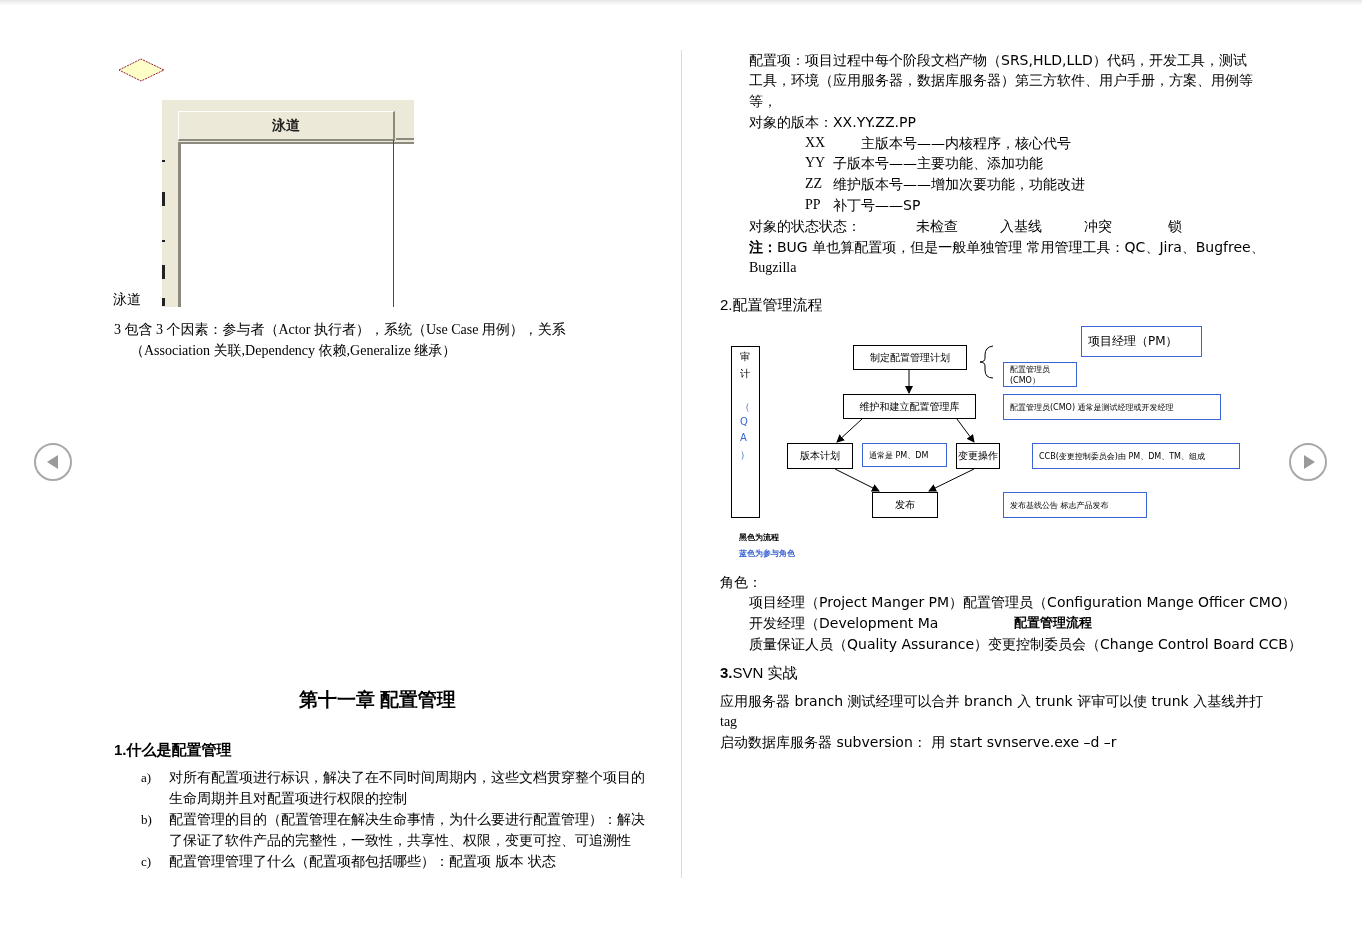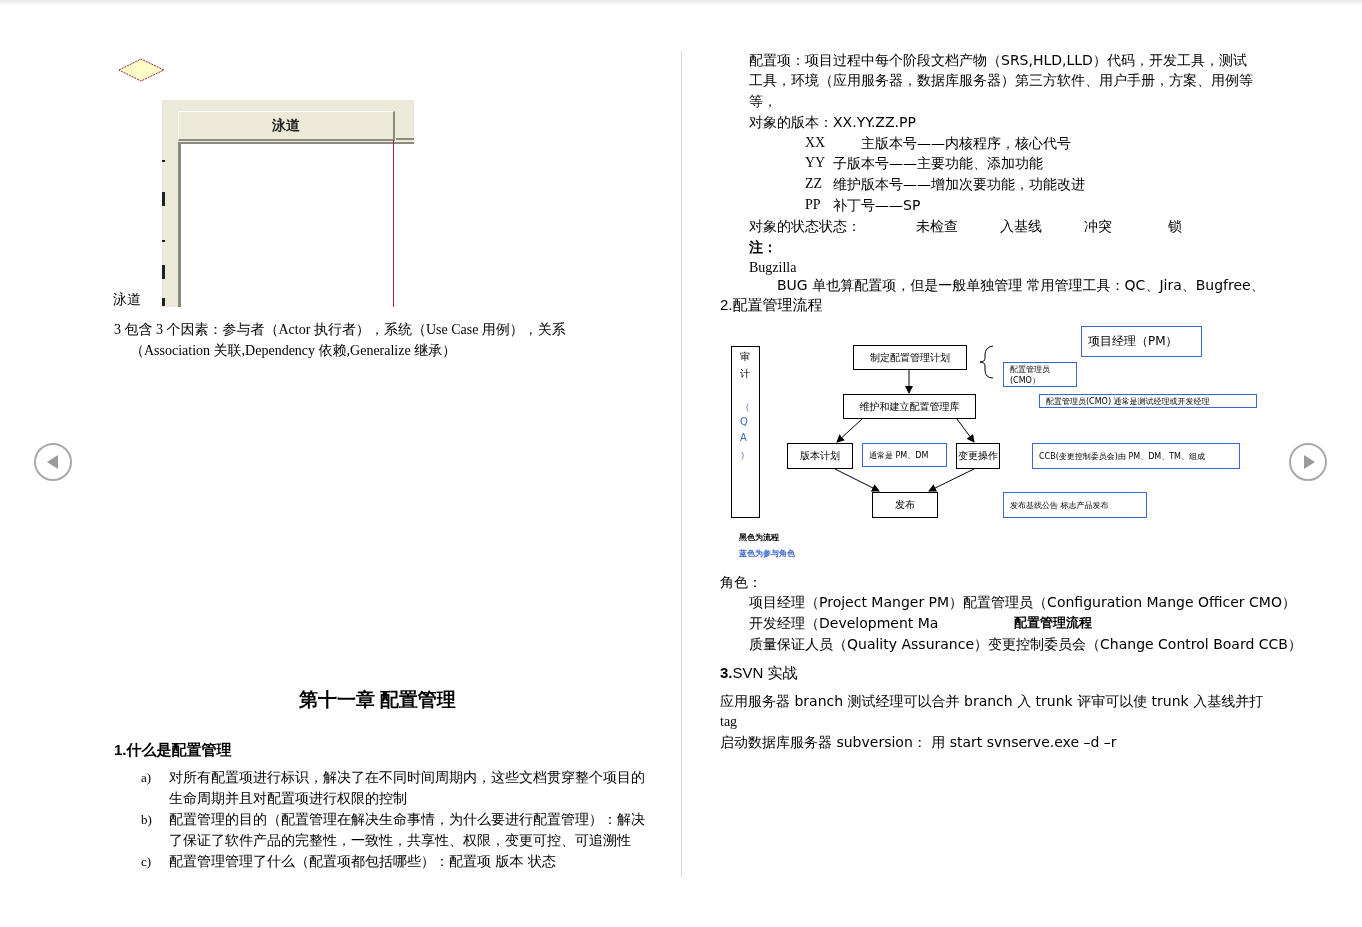--- a/index.html
+++ b/index.html
@@ -137,21 +137,21 @@
     <div class="abs cn fs14" style="left:833px;top:197px;">补丁号——SP</div>
   </div>
 
   <div class="abs cn fs14" style="left:749px;top:218px;">对象的状态状态：</div>
   <div class="abs cn fs14" style="left:916px;top:218px;">未检查</div>
   <div class="abs cn fs14" style="left:1000px;top:218px;">入基线</div>
   <div class="abs cn fs14" style="left:1084px;top:218px;">冲突</div>
   <div class="abs cn fs14" style="left:1168px;top:218px;">锁</div>
 
   <div class="abs cn fs14 bold" style="left:749px;top:239px;">注：</div>
-  <div class="abs cn fs14" style="left:777px;top:239px;margin-top:38px;">BUG 单也算配置项，但是一般单独管理  常用管理工具：QC、Jira、Bugfree、</div>
+  <div class="abs cn fs14" style="left:777px;top:239px;">BUG 单也算配置项，但是一般单独管理  常用管理工具：QC、Jira、Bugfree、</div>
   <div class="abs serif fs14" style="left:749px;top:260px;">Bugzilla</div>
 
   <div class="abs h2" style="left:720px;top:296px;">2.配置管理流程</div>
 
   <div>
     <div class="qa-box"></div>
     <div class="qa-text" style="top:350px;">审</div>
     <div class="qa-text" style="top:367px;">计</div>
     <div class="qa-text" style="top:400px;color:#3a66d4;">（</div>
     <div class="qa-text" style="top:416px;color:#3a66d4;">Q</div>
@@ -160,21 +160,21 @@
 
     <div class="box" style="left:853px;top:345px;width:114px;height:25px;">制定配置管理计划</div>
     <div class="box" style="left:843px;top:394px;width:133px;height:25px;">维护和建立配置管理库</div>
     <div class="box" style="left:787px;top:443px;width:66px;height:26px;">版本计划</div>
     <div class="bbox" style="left:862px;top:443px;width:85px;height:24px;">通常是 PM、DM</div>
     <div class="box" style="left:956px;top:443px;width:44px;height:26px;">变更操作</div>
     <div class="box" style="left:872px;top:492px;width:66px;height:26px;">发布</div>
 
     <div class="bbox" style="left:1081px;top:326px;width:121px;height:31px;font-size:12px;">项目经理（PM）</div>
     <div class="bbox" style="left:1003px;top:362px;width:74px;height:25px;">配置管理员(CMO）</div>
-    <div class="bbox" style="left:1039px;top:394px;width:218px;height:14px;">配置管理员(CMO)  通常是测试经理或开发经理</div>
+    <div class="bbox" style="left:1003px;top:394px;width:218px;height:26px;">配置管理员(CMO)  通常是测试经理或开发经理</div>
     <div class="bbox" style="left:1032px;top:443px;width:208px;height:26px;">CCB(变更控制委员会)由 PM、DM、TM、组成</div>
     <div class="bbox" style="left:1003px;top:492px;width:144px;height:26px;">发布基线公告  标志产品发布</div>
 
     <svg class="arrows" width="1362" height="927">
       <defs>
         <marker id="ah" markerWidth="8" markerHeight="8" refX="7" refY="4" orient="auto">
           <path d="M0,0 L8,4 L0,8 Z" fill="#000"></path>
         </marker>
       </defs>
       <line x1="909" y1="370" x2="909" y2="393" stroke="#000" stroke-width="1" marker-end="url(#ah)"></line>

